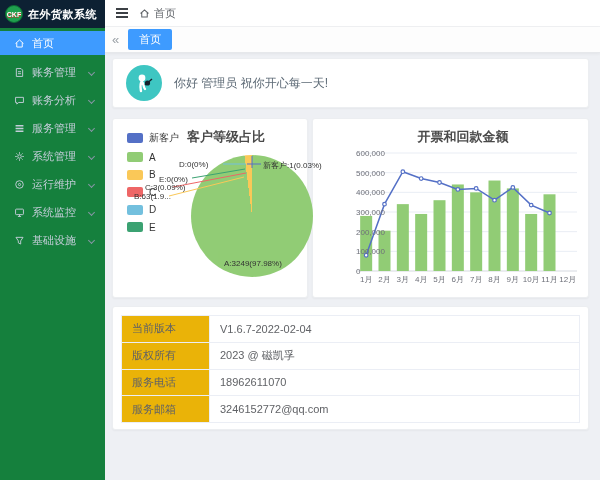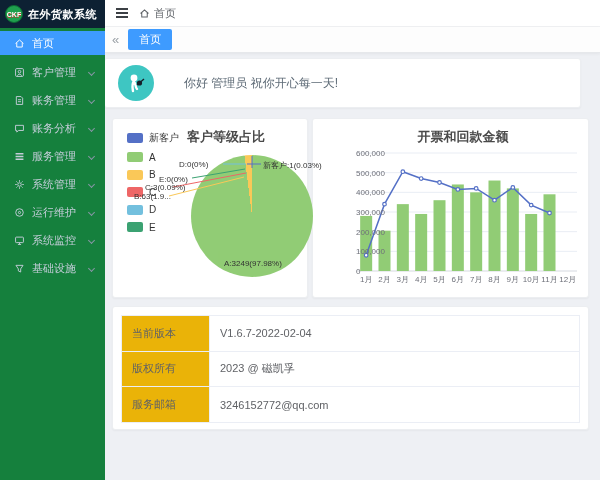--- a/index.html
+++ b/index.html
@@ -33,22 +33,22 @@
 
   .tabbar { position:absolute; left:105px; top:27px; width:495px; height:26px; background:#fdfdfd;
     border-bottom:1px solid #e6e8eb; box-shadow:0 1px 3px rgba(0,0,0,0.05); display:flex; align-items:center;
     gap:9px; padding:0 7px; z-index:4; }
   .collapse-btn { color:#9aa0a6; font-size:13px; cursor:pointer; line-height:1; }
   .tab-active { background:#3e9bff; color:#fff; font-size:11px; padding:3px 11px; border-radius:2px; cursor:pointer; }
 
   
   .card { position:absolute; background:#fff; border-radius:3px; border:1px solid #eceef1;
     box-shadow:0 1px 2px rgba(0,0,0,0.04); }
-  #greeting-card { left:104px; top:58px; width:477px; height:50px; display:flex; align-items:center;
-    gap:30px; padding-left:13px; }
+  #greeting-card { left:112px; top:58px; width:477px; height:50px; display:flex; align-items:center;
+    gap:12px; padding-left:13px; }
   .avatar { width:36px; height:36px; border-radius:50%; background:#3ec6c2; flex:none;
     display:flex; align-items:center; justify-content:center; overflow:hidden; }
   .greet-text { color:#5d6a76; font-size:12px; }
 
   
   #pie-card { left:112px; top:118px; width:196px; height:180px; }
   .chart-title { position:absolute; font-size:13px; font-weight:bold; color:#4a4a4a; white-space:nowrap;
     transform:translateX(-50%); }
   #pie-title { left:113px; top:9px; }
   #pie-legend { position:absolute; left:14px; top:12px; display:flex; flex-direction:column; gap:6.5px; z-index:2; }
@@ -80,31 +80,20 @@
     <div class="logo-title">在外货款系统</div>
   </div>
   <div class="side-menu" id="side-menu">
       <div class="side-item active">
         <span class="ic">
           <svg viewBox="0 0 14 14">
             <path d="M2 7 L7 2.5 L12 7 M3.5 6.2 V11.5 H10.5 V6.2"></path>
           </svg>
         </span>
         <span class="lbl">首页</span>
-      </div>
-      <div class="side-item">
-        <span class="ic">
-          <svg viewBox="0 0 14 14">
-            <rect x="2" y="2" width="10" height="10" rx="1.5"></rect>
-            <circle cx="7" cy="6" r="1.7"></circle>
-            <path d="M4.3 11 C4.8 8.8 9.2 8.8 9.7 11"></path>
-          </svg>
-        </span>
-        <span class="lbl">客户管理</span>
-        <span class="chev"></span>
       </div>
       <div class="side-item">
         <span class="ic">
           <svg viewBox="0 0 14 14">
             <path d="M3 2 H9 L11 4 V12 H3 Z"></path>
             <path d="M5 6 H9 M5 8.5 H9"></path>
           </svg>
         </span>
         <span class="lbl">账务管理</span>
         <span class="chev"></span>
@@ -313,18 +302,22 @@
       <tbody>
         <tr>
           <td class="k">当前版本</td>
           <td>V1.6.7-2022-02-04</td>
         </tr>
         <tr>
           <td class="k">版权所有</td>
           <td>2023 @ 磁凯孚</td>
         </tr>
         <tr>
+          <td class="k">服务电话</td>
+          <td>18962611070</td>
+        </tr>
+        <tr>
           <td class="k">服务邮箱</td>
           <td>3246152772@qq.com</td>
         </tr>
       </tbody>
     </table>
 </div>
 
 </body></html>

